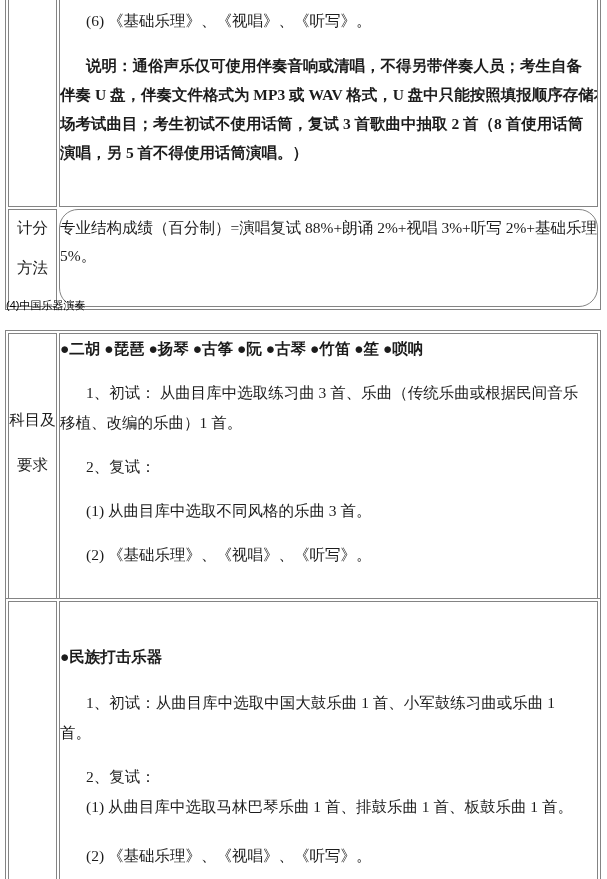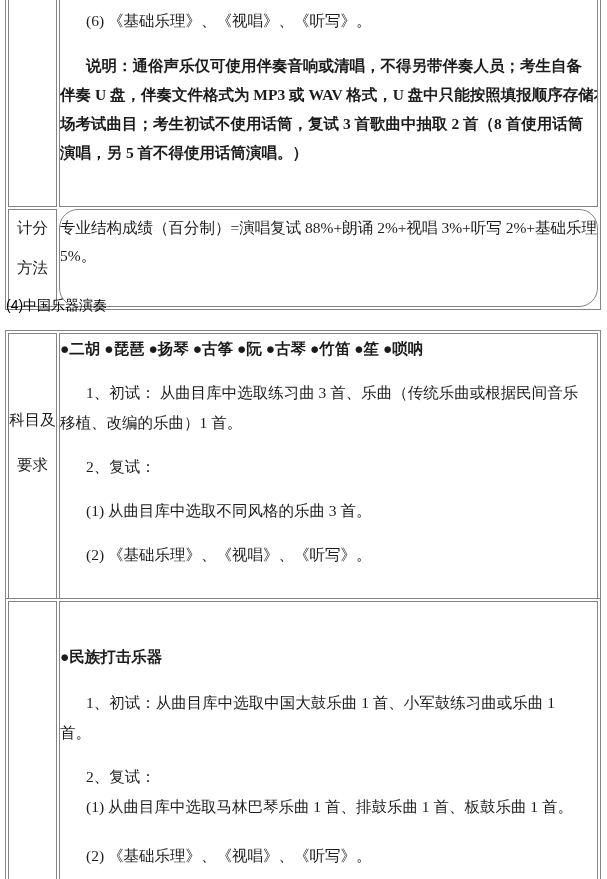--- a/index.html
+++ b/index.html
@@ -39,21 +39,21 @@
   #vocal-table{left:5px;top:-12px;width:596px;}
   #vocal-subject-cell{height:200px;padding-top:14px;}
   #vocal-subject-cell .gap-top{margin-top:16px;}
   #vocal-scoring-left{height:88px;padding-top:8px;}
   #vocal-scoring-left .hdr-line{margin-bottom:20px;}
   #vocal-scoring-cell{padding-top:4px;border-radius:19px;}
   
   #section-heading{
     position:absolute;left:6px;top:296px;
     font-family:"Liberation Sans",sans-serif;
-    font-size:14px;line-height:18px;color:#000000;
+    font-size:11px;line-height:18px;color:#000000;
   }
   
   #instrument-table{left:5px;top:330px;width:596px;}
   #instrument-header-cell{height:256px;padding-top:76px;}
   #instrument-header-cell .hdr-line{margin-bottom:25px;}
   #instrument-body-cell .m14{margin-top:14px;}
   
   #percussion-table{left:5px;top:598px;width:596px;}
   #percussion-left-cell{height:350px;}
   #percussion-body-cell{padding-top:40px;}

